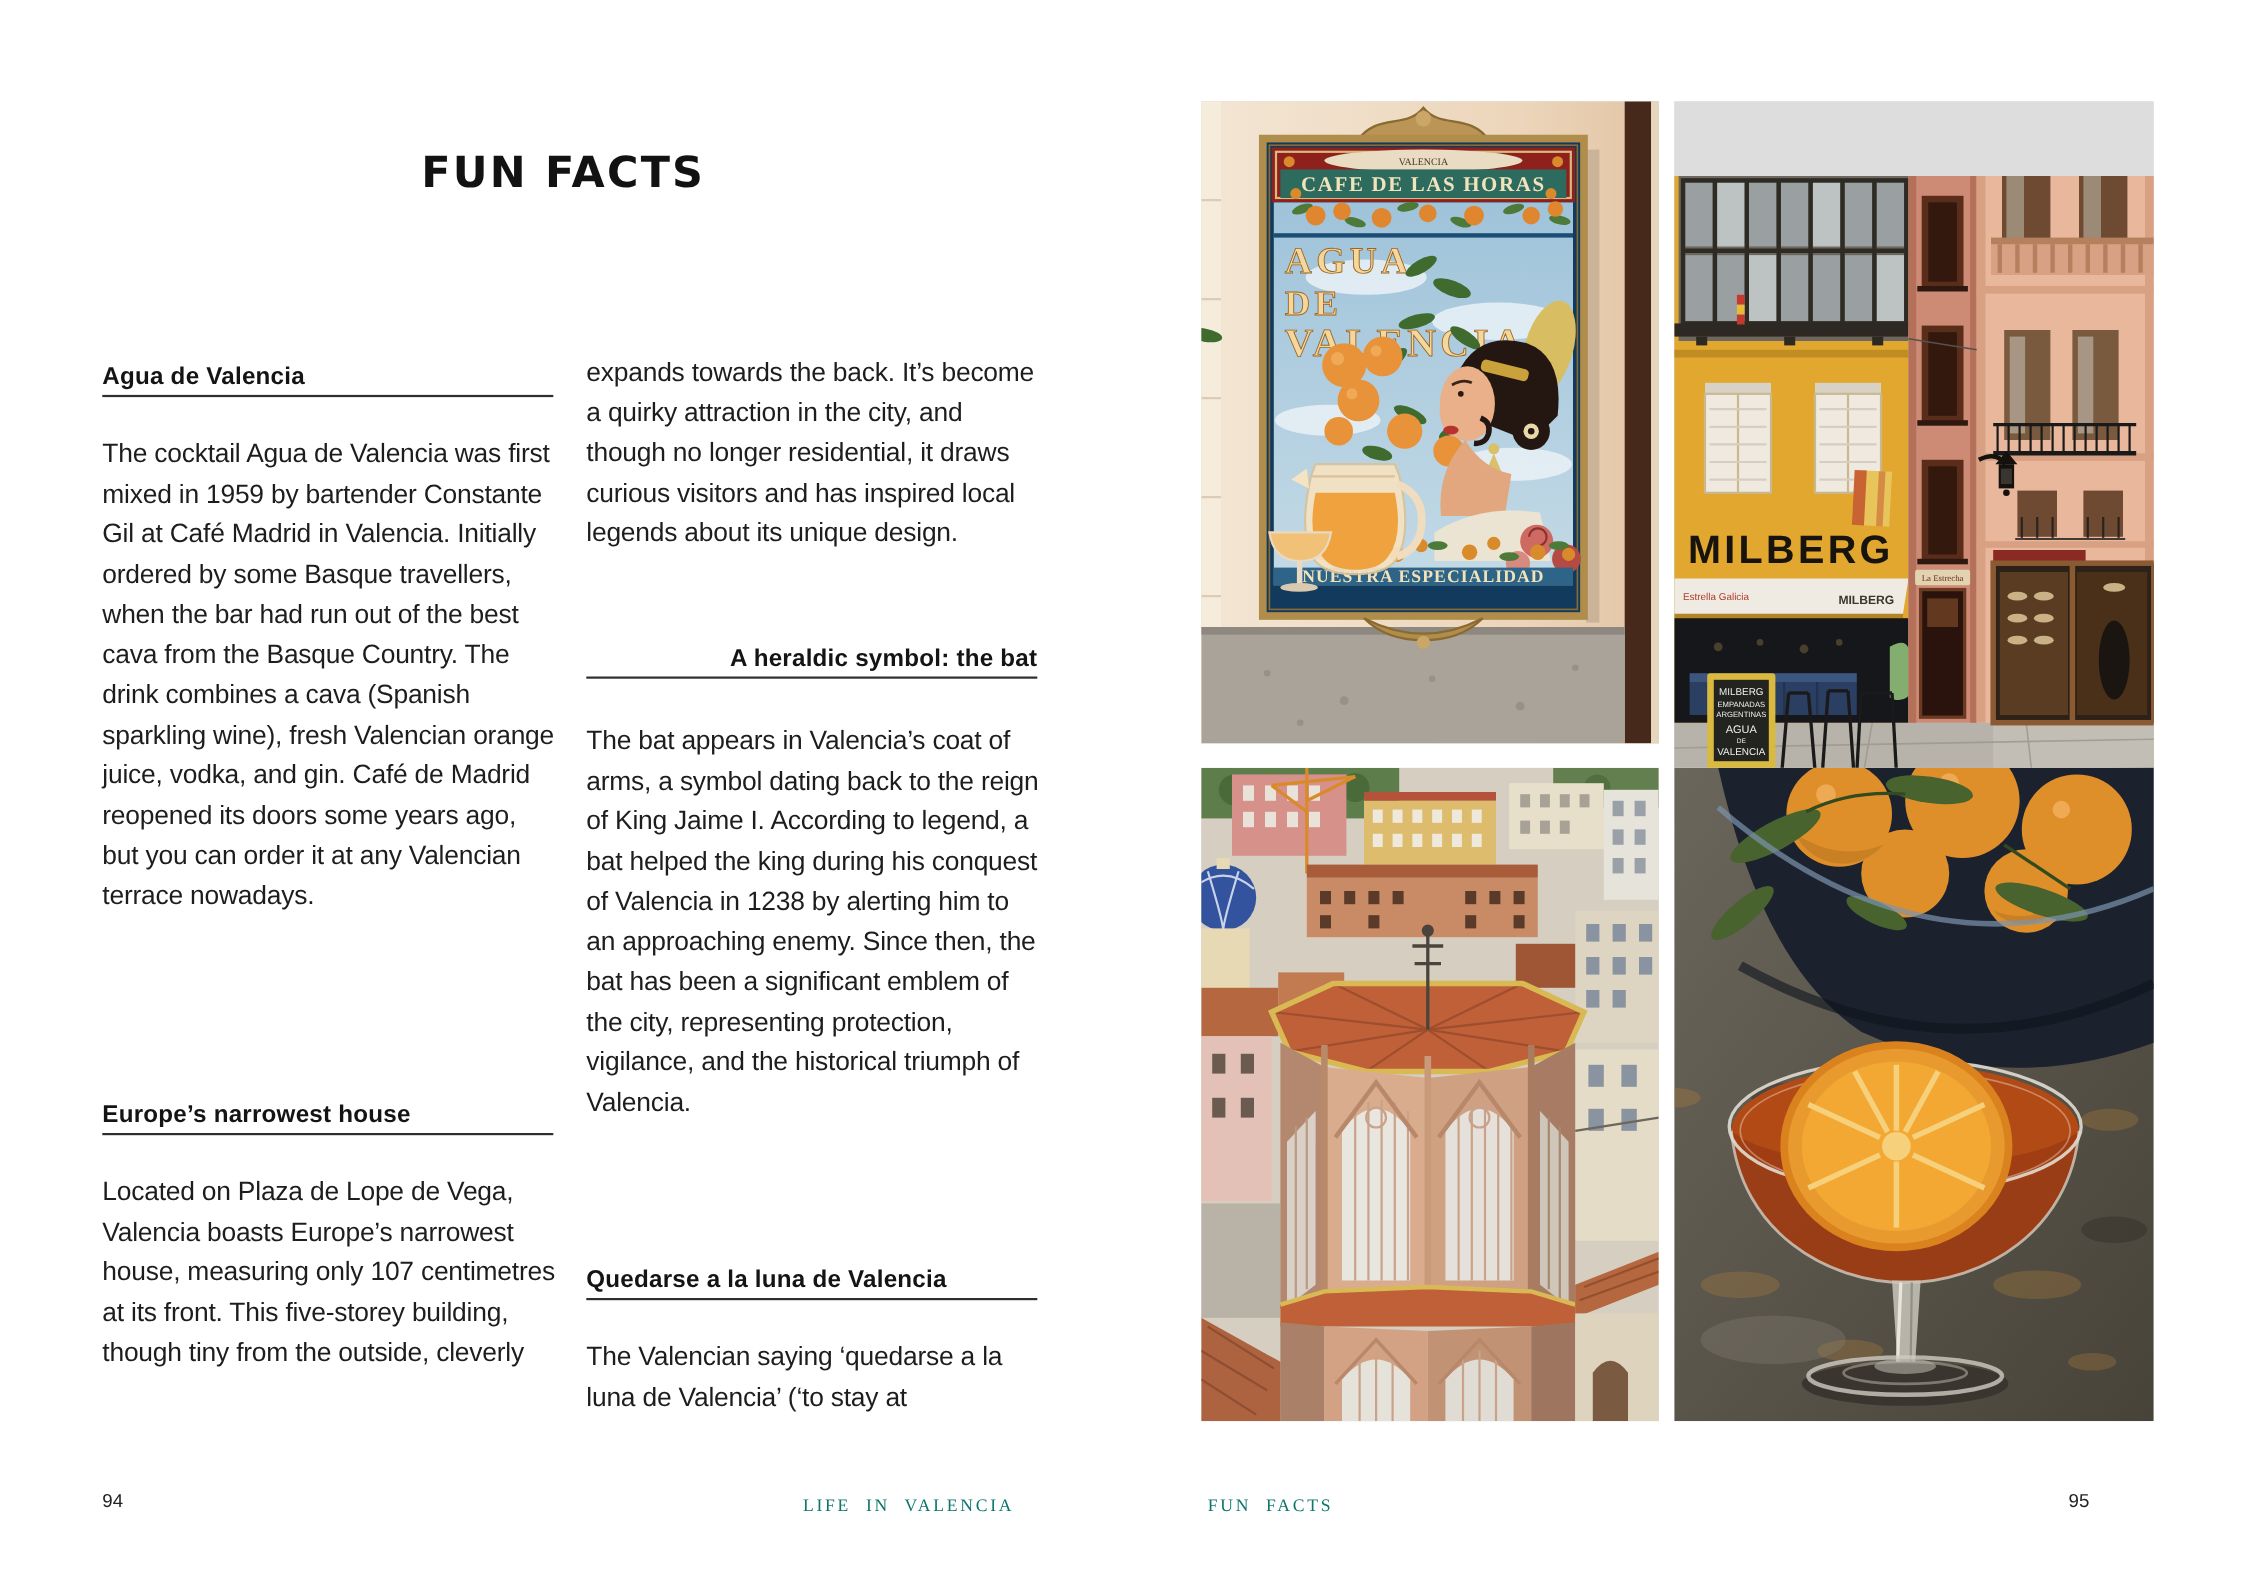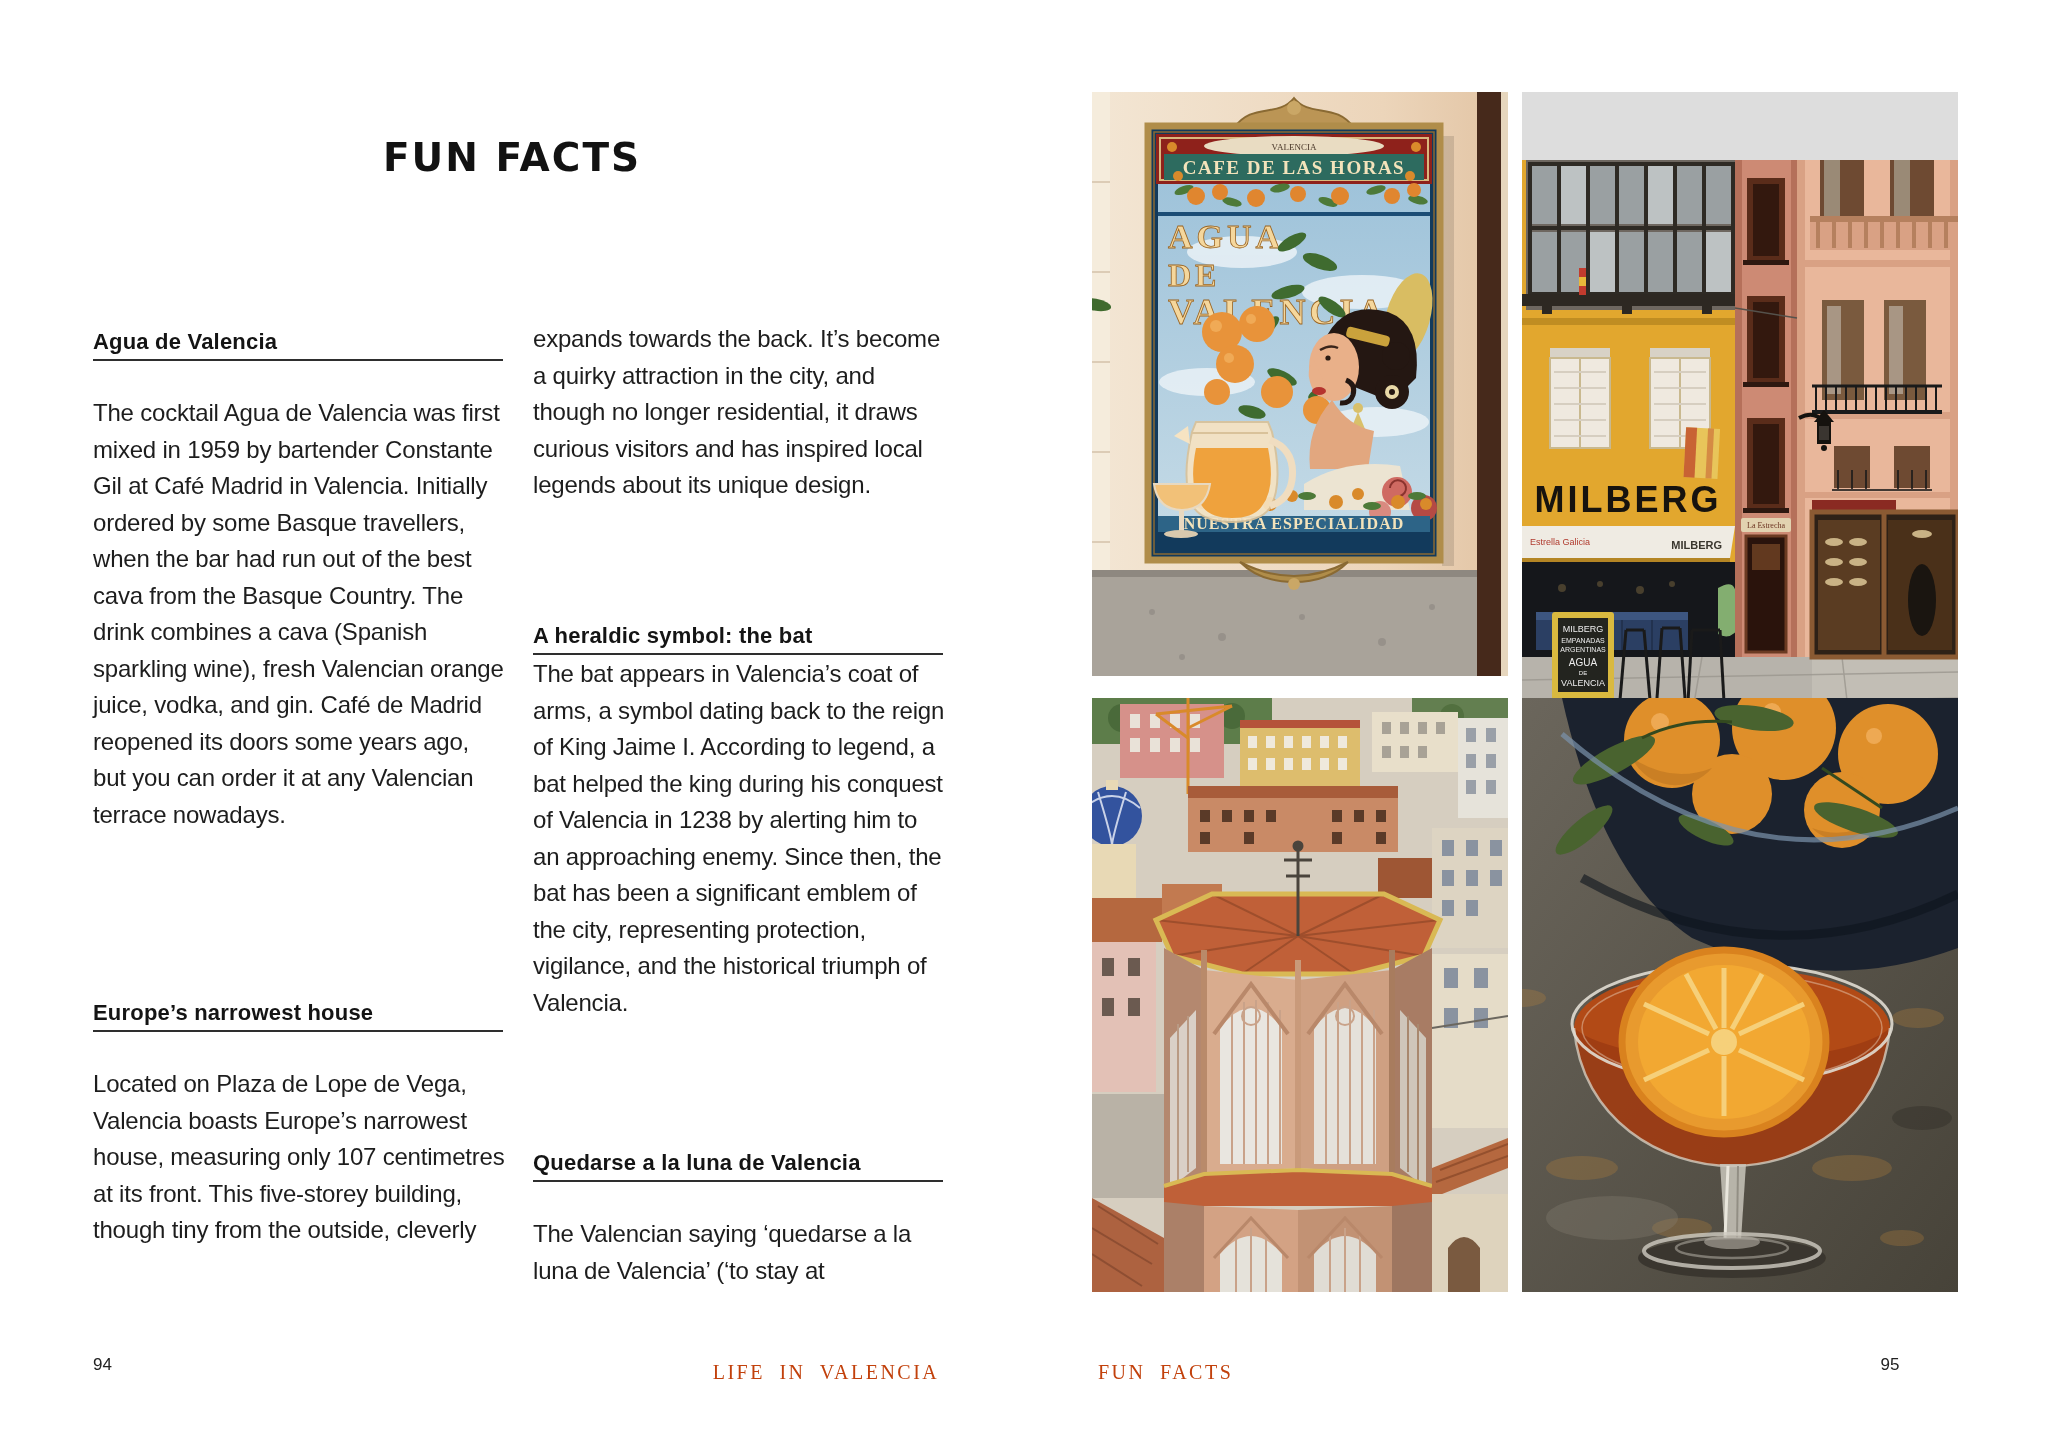--- a/index.html
+++ b/index.html
@@ -6,41 +6,41 @@
   body{width:2048px;height:1430px;background:#ffffff;position:relative;
        font-family:"Liberation Sans",sans-serif;color:#1d1d1d;overflow:hidden;}
   .abs{position:absolute;margin-top:33px;}
   .title{font-family:"DejaVu Sans",sans-serif;font-weight:bold;font-size:39px;
          letter-spacing:2px;color:#121212;transform:scaleX(.95);transform-origin:center;}
   .title-wrap{left:0;top:102px;width:1024px;text-align:center;}
   .heading{width:410px;font-weight:bold;font-size:22px;color:#141414;
            border-bottom:2px solid #2e2e2e;padding-bottom:4px;letter-spacing:.2px;}
   .para{width:412px;font-size:24px;line-height:36.5px;color:#1d1d1d;letter-spacing:-0.2px;}
   .pagenum{font-size:17px;color:#222;}
-  .footer{font-family:"Liberation Serif",serif;font-size:20px;letter-spacing:2.5px;
-          word-spacing:7px;color:#c2410c;}
+  .footer{font-family:"Liberation Serif",serif;font-size:16px;letter-spacing:2.5px;
+          word-spacing:7px;color:#0f766e;}
   .photo{position:absolute;overflow:hidden;background:#ddd;}
   .photo svg{display:block;width:100%;height:100%;}
 </style>
 </head>
 <body>
 
 <div class="abs title-wrap">
   <span class="title">FUN FACTS</span>
 </div>
 
 <div class="abs heading" style="left:93px;top:296px;">Agua de Valencia</div>
 <div class="abs para" style="left:93px;top:362px;">The cocktail Agua de Valencia was first mixed in 1959 by bartender Constante Gil at Café Madrid in Valencia. Initially ordered by some Basque travellers, when the bar had run out of the best cava from the Basque Country. The drink combines a cava (Spanish sparkling wine), fresh Valencian orange juice, vodka, and gin. Café de Madrid reopened its doors some years ago, but you can order it at any Valencian terrace nowadays.</div>
 
 <div class="abs heading" style="left:93px;top:967px;">Europe’s narrowest house</div>
 <div class="abs para" style="left:93px;top:1033px;">Located on Plaza de Lope de Vega, Valencia boasts Europe’s narrowest house, measuring only 107 centimetres at its front. This five-storey building, though tiny from the outside, cleverly</div>
 
 <div class="abs para" style="left:533px;top:288px;">expands towards the back. It’s become a quirky attraction in the city, and though no longer residential, it draws curious visitors and has inspired local legends about its unique design.</div>
 
-<div class="abs heading" style="left:533px;top:590px;">A heraldic symbol: the bat</div>
+<div class="abs heading" style="left:533px;top:552px;text-align:right;">A heraldic symbol: the bat</div>
 <div class="abs para" style="left:533px;top:623px;">The bat appears in Valencia’s coat of arms, a symbol dating back to the reign of King Jaime I. According to legend, a bat helped the king during his conquest of Valencia in 1238 by alerting him to an approaching enemy. Since then, the bat has been a significant emblem of the city, representing protection, vigilance, and the historical triumph of Valencia.</div>
 
 <div class="abs heading" style="left:533px;top:1117px;">Quedarse a la luna de Valencia</div>
 <div class="abs para" style="left:533px;top:1183px;">The Valencian saying ‘quedarse a la luna de Valencia’ (‘to stay at</div>
 
 <div class="abs pagenum" style="left:93px;top:1322px;">94</div>
 <div class="abs footer" style="left:646px;top:1328px;width:360px;text-align:center;">LIFE IN VALENCIA</div>
 <div class="abs footer" style="left:1098px;top:1328px;">FUN FACTS</div>
 <div class="abs pagenum" style="left:1865px;top:1322px;width:50px;text-align:center;">95</div>
 

